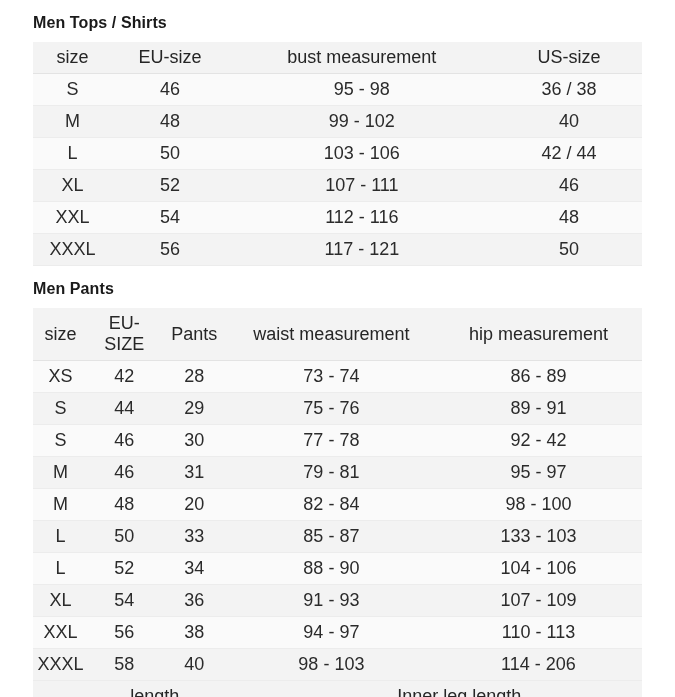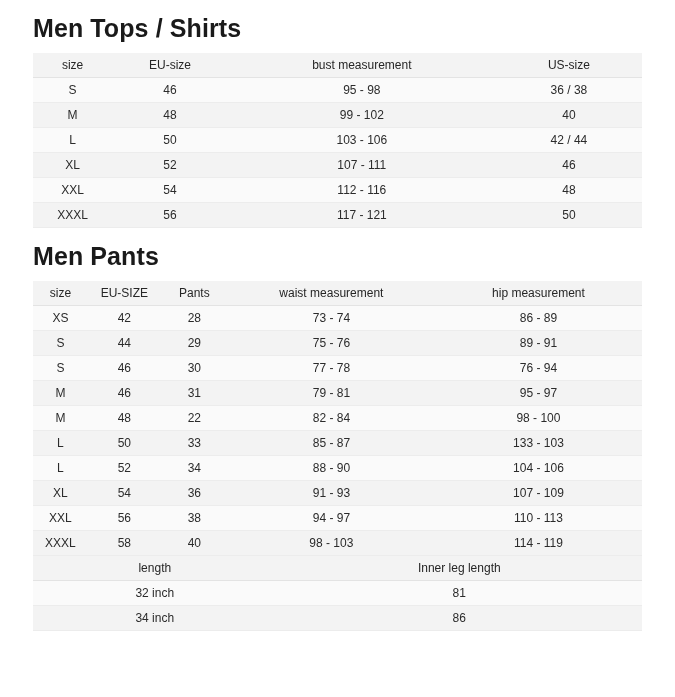--- a/index.html
+++ b/index.html
@@ -12,31 +12,31 @@
     height: 697px;
     font-family: "Liberation Sans", sans-serif;
     color: #222222;
     overflow: hidden;
   }
   .page {
     padding: 0 33px;
     box-sizing: border-box;
   }
   h2.section-title {
-    font-size: 25px;
+    font-size: 16px;
     font-weight: bold;
     color: #1a1a1a;
     margin: 0;
     padding: 14px 0 10px 0;
     letter-spacing: 0.1px;
   }
   table {
     width: 100%;
     border-collapse: collapse;
-    font-size: 12px;
+    font-size: 18px;
   }
   thead th {
     font-weight: normal;
     color: #262626;
     padding: 5px 4px;
     text-align: center;
     background: #f3f3f3;
     border-bottom: 1px solid #e3e3e3;
   }
   tbody td {
@@ -155,33 +155,33 @@
         <td>44</td>
         <td>29</td>
         <td>75 - 76</td>
         <td>89 - 91</td>
       </tr>
       <tr>
         <td>S</td>
         <td>46</td>
         <td>30</td>
         <td>77 - 78</td>
-        <td>76 - 94</td>
+        <td>92 - 42</td>
       </tr>
       <tr>
         <td>M</td>
         <td>46</td>
         <td>31</td>
         <td>79 - 81</td>
         <td>95 - 97</td>
       </tr>
       <tr>
         <td>M</td>
         <td>48</td>
-        <td>22</td>
+        <td>20</td>
         <td>82 - 84</td>
         <td>98 - 100</td>
       </tr>
       <tr>
         <td>L</td>
         <td>50</td>
         <td>33</td>
         <td>85 - 87</td>
         <td>133 - 103</td>
       </tr>
@@ -204,21 +204,21 @@
         <td>56</td>
         <td>38</td>
         <td>94 - 97</td>
         <td>110 - 113</td>
       </tr>
       <tr>
         <td>XXXL</td>
         <td>58</td>
         <td>40</td>
         <td>98 - 103</td>
-        <td>114 - 119</td>
+        <td>114 - 206</td>
       </tr>
     </tbody>
   </table>
 
   <table class="tbl-lengths">
     <thead>
       <tr>
         <th>length</th>
         <th>Inner leg length</th>
       </tr>

